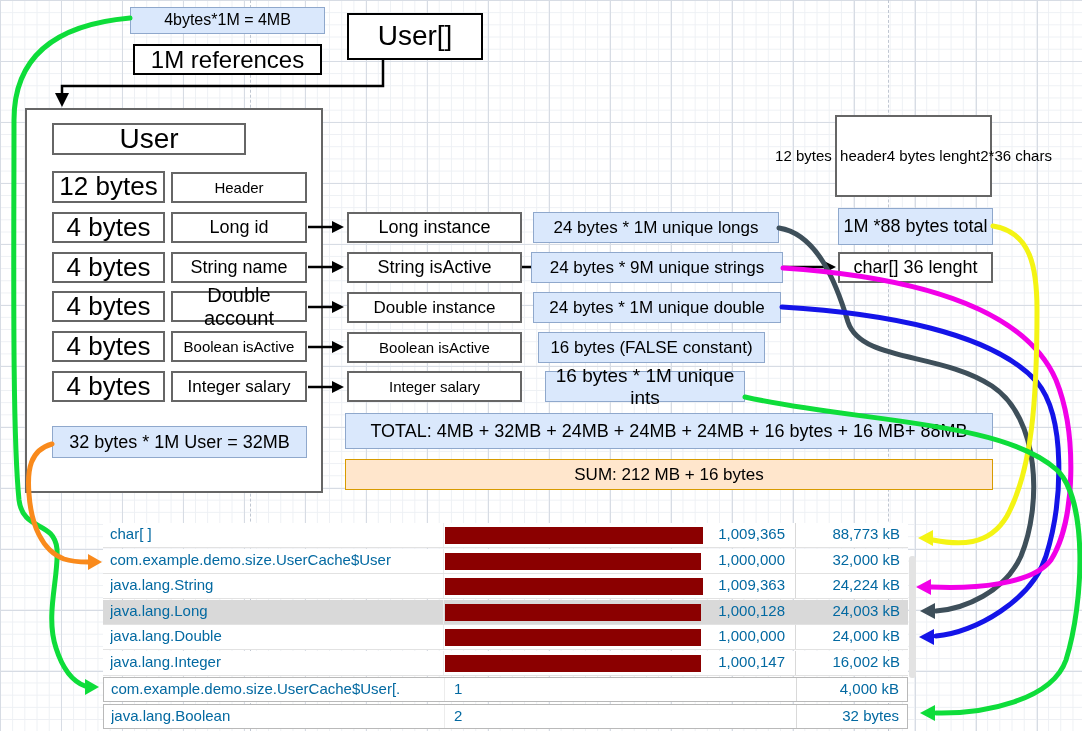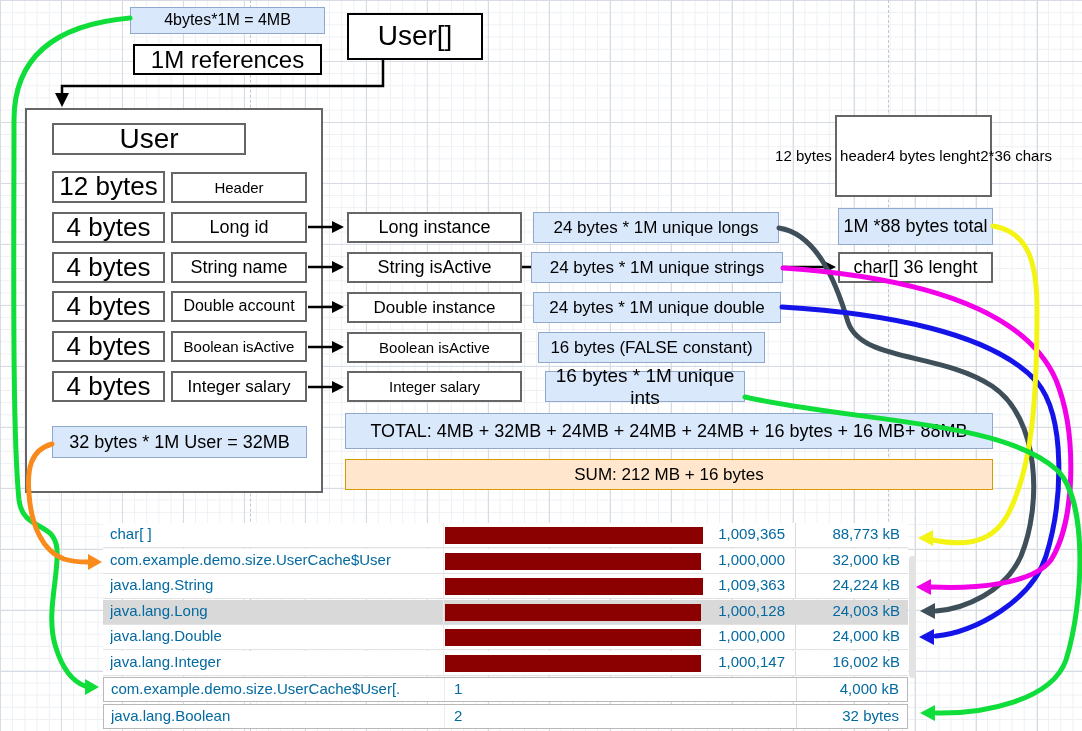--- a/index.html
+++ b/index.html
@@ -51,34 +51,34 @@
   <div class="dbox" style="left:52px;top:171px;width:113px;height:32px;font-size:26px">12 bytes</div>
   <div class="dbox" style="left:52px;top:212px;width:113px;height:31px;font-size:26px">4 bytes</div>
   <div class="dbox" style="left:52px;top:252px;width:113px;height:31px;font-size:26px">4 bytes</div>
   <div class="dbox" style="left:52px;top:291px;width:113px;height:31px;font-size:26px">4 bytes</div>
   <div class="dbox" style="left:52px;top:331px;width:113px;height:31px;font-size:26px">4 bytes</div>
   <div class="dbox" style="left:52px;top:371px;width:113px;height:31px;font-size:26px">4 bytes</div>
 
   <div class="dbox" style="left:171px;top:172px;width:136px;height:31px;font-size:15px">Header</div>
   <div class="dbox" style="left:171px;top:212px;width:136px;height:31px;font-size:18px">Long id</div>
   <div class="dbox" style="left:171px;top:252px;width:136px;height:31px;font-size:18px">String name</div>
-  <div class="dbox" style="left:171px;top:291px;width:136px;height:31px;font-size:16px">Double account</div>
+  <div class="dbox" style="left:171px;top:291px;width:136px;height:31px;font-size:20px">Double account</div>
   <div class="dbox" style="left:171px;top:331px;width:136px;height:31px;font-size:15px">Boolean isActive</div>
   <div class="dbox" style="left:171px;top:371px;width:136px;height:31px;font-size:17px">Integer salary</div>
 
   <div class="dbox blue" style="left:52px;top:426px;width:255px;height:32px;font-size:18px">32 bytes * 1M User = 32MB</div>
 
   <div class="dbox" style="left:347px;top:212px;width:175px;height:31px;font-size:18px">Long instance</div>
   <div class="dbox" style="left:347px;top:252px;width:175px;height:31px;font-size:18px">String isActive</div>
   <div class="dbox" style="left:347px;top:292px;width:175px;height:31px;font-size:17px">Double instance</div>
   <div class="dbox" style="left:347px;top:332px;width:175px;height:31px;font-size:15px">Boolean isActive</div>
   <div class="dbox" style="left:347px;top:371px;width:175px;height:31px;font-size:15px">Integer salary</div>
 
   <div class="dbox blue" style="left:533px;top:212px;width:246px;height:31px;font-size:17px">24 bytes * 1M unique longs</div>
-  <div class="dbox blue" style="left:531px;top:252px;width:252px;height:31px;font-size:17px">24 bytes * 1M unique strings</div>
+  <div class="dbox blue" style="left:531px;top:252px;width:252px;height:31px;font-size:17px">24 bytes * 9M unique strings</div>
   <div class="dbox blue" style="left:533px;top:292px;width:248px;height:31px;font-size:17px">24 bytes * 1M unique double</div>
   <div class="dbox blue" style="left:538px;top:332px;width:227px;height:31px;font-size:17px">16 bytes (FALSE constant)</div>
   <div class="dbox blue" style="left:545px;top:371px;width:200px;height:31px;font-size:19px">16 bytes * 1M unique ints</div>
 
   <div class="dbox" style="left:835px;top:115px;width:157px;height:82px;font-size:15px;">
     <div class="pre">12 bytes  header</div>
     <div class="pre">4 bytes lenght</div>
     <div class="pre">2*36 chars</div>
   </div>
   <div class="dbox blue" style="left:838px;top:208px;width:155px;height:37px;font-size:18px">1M *88 bytes total</div>

